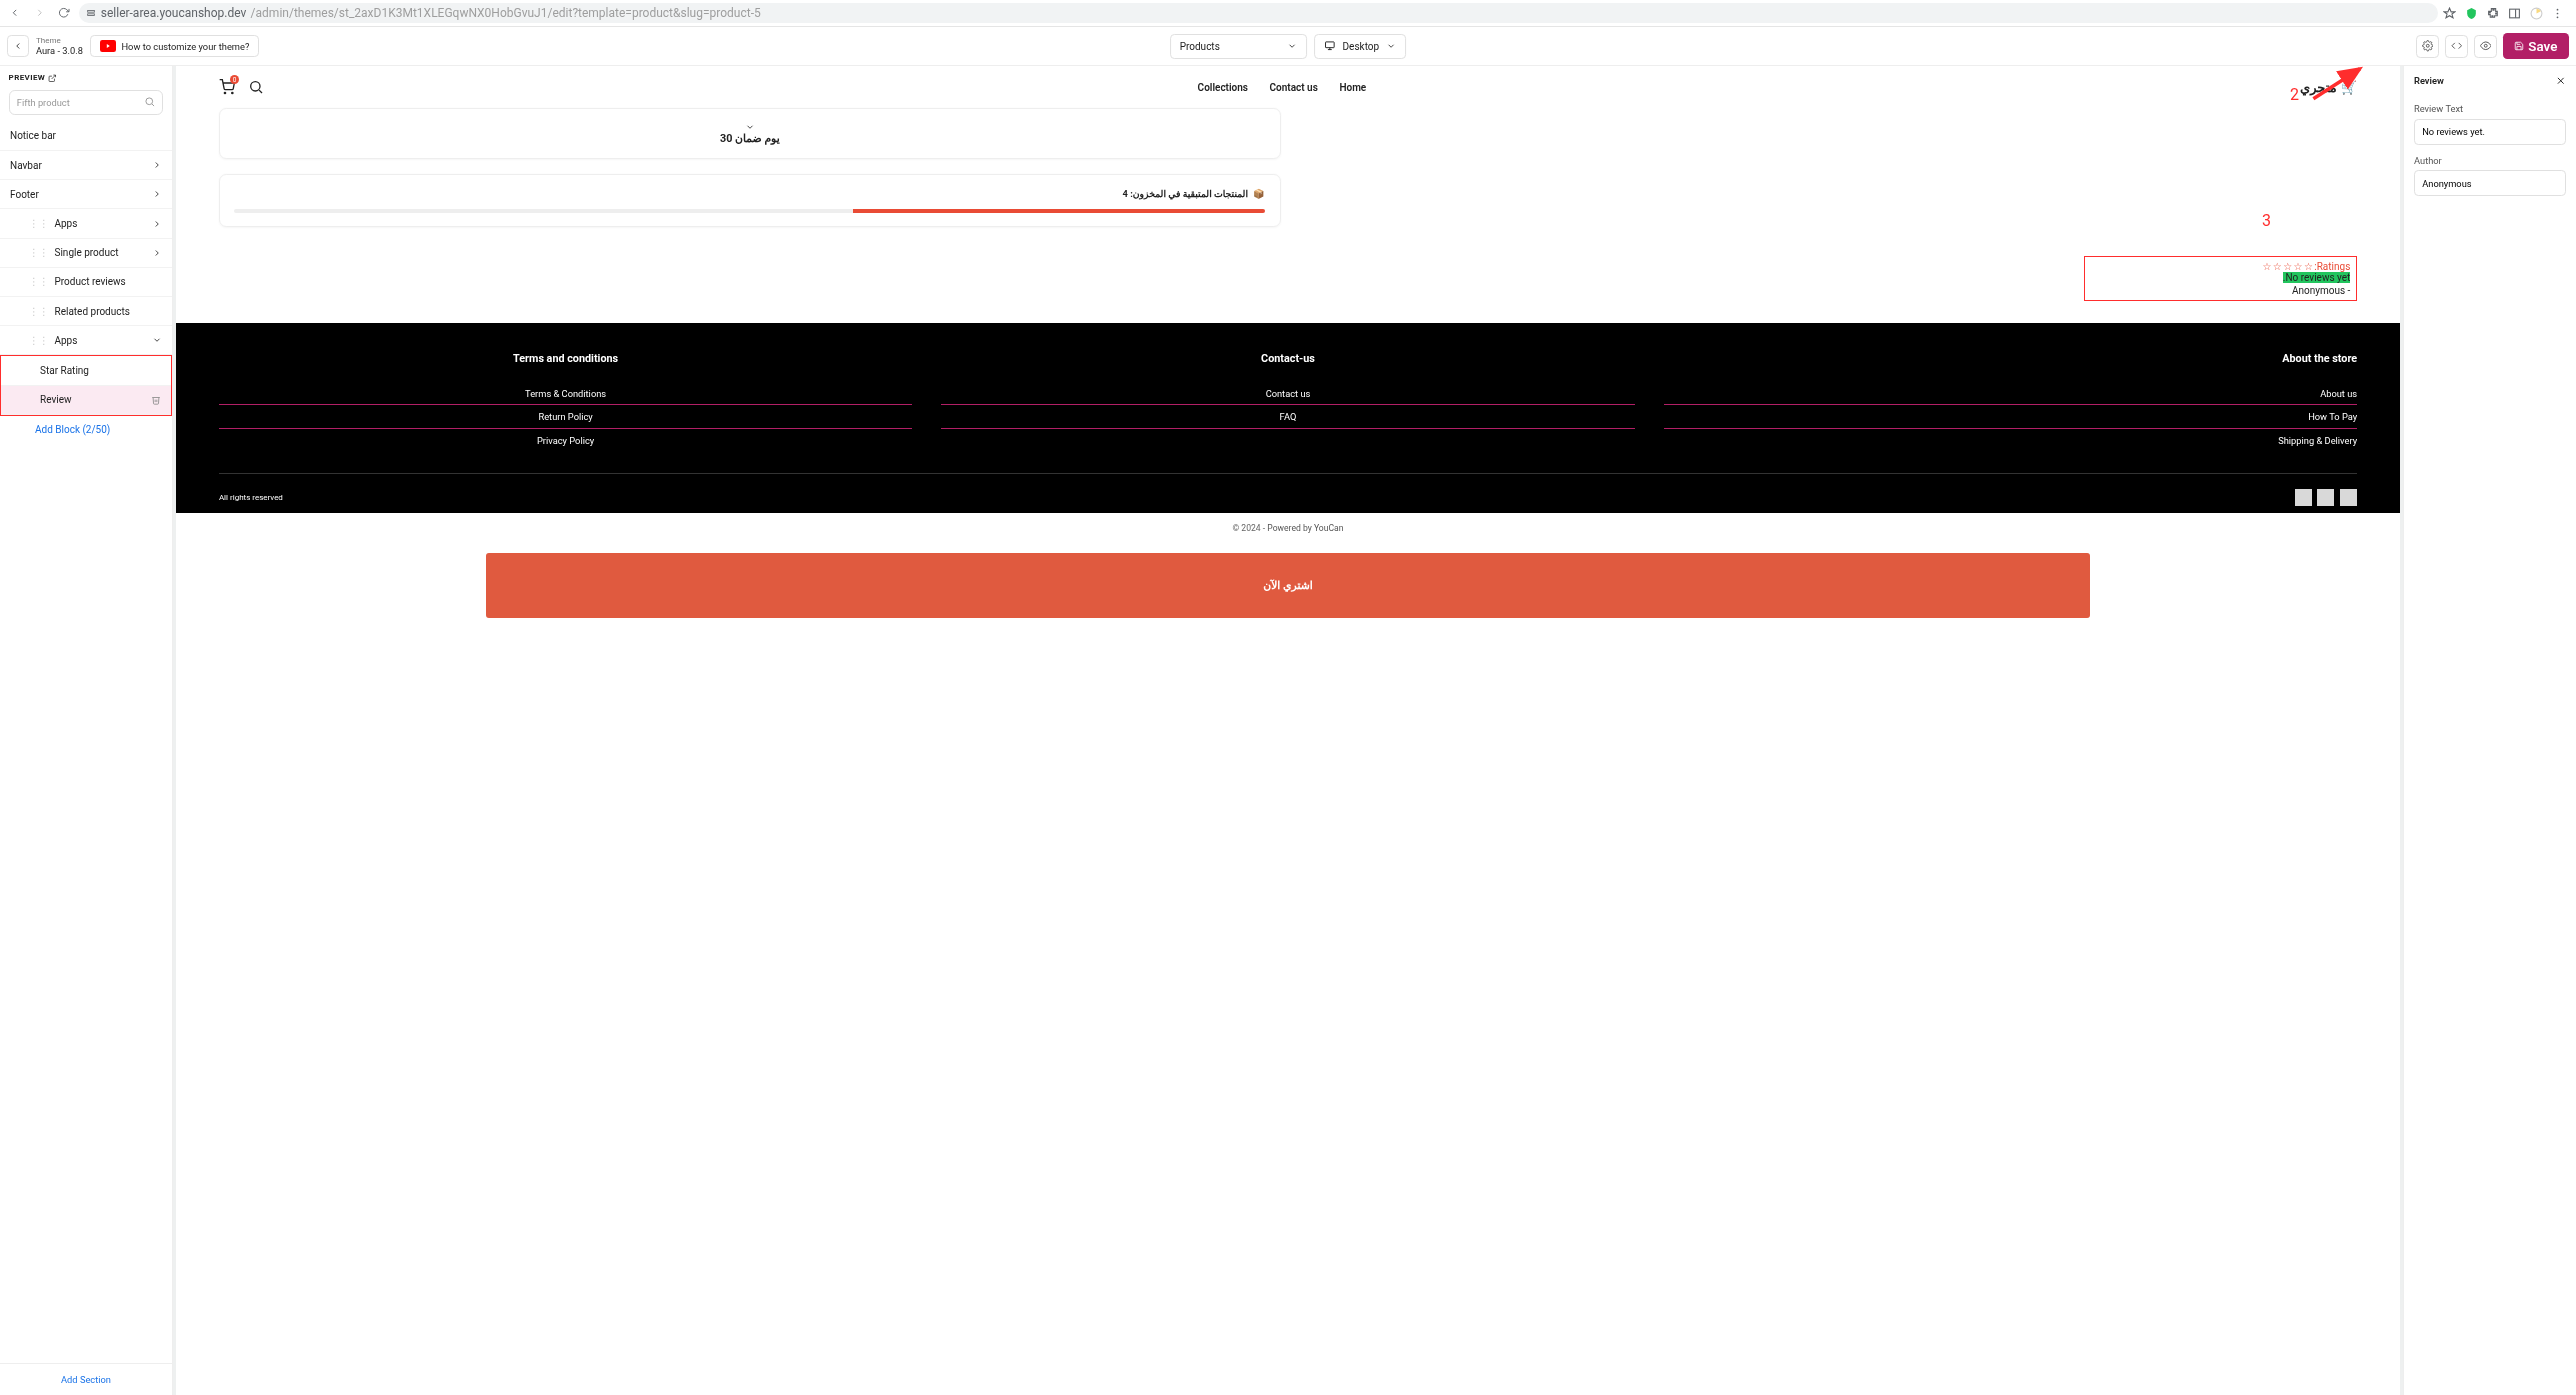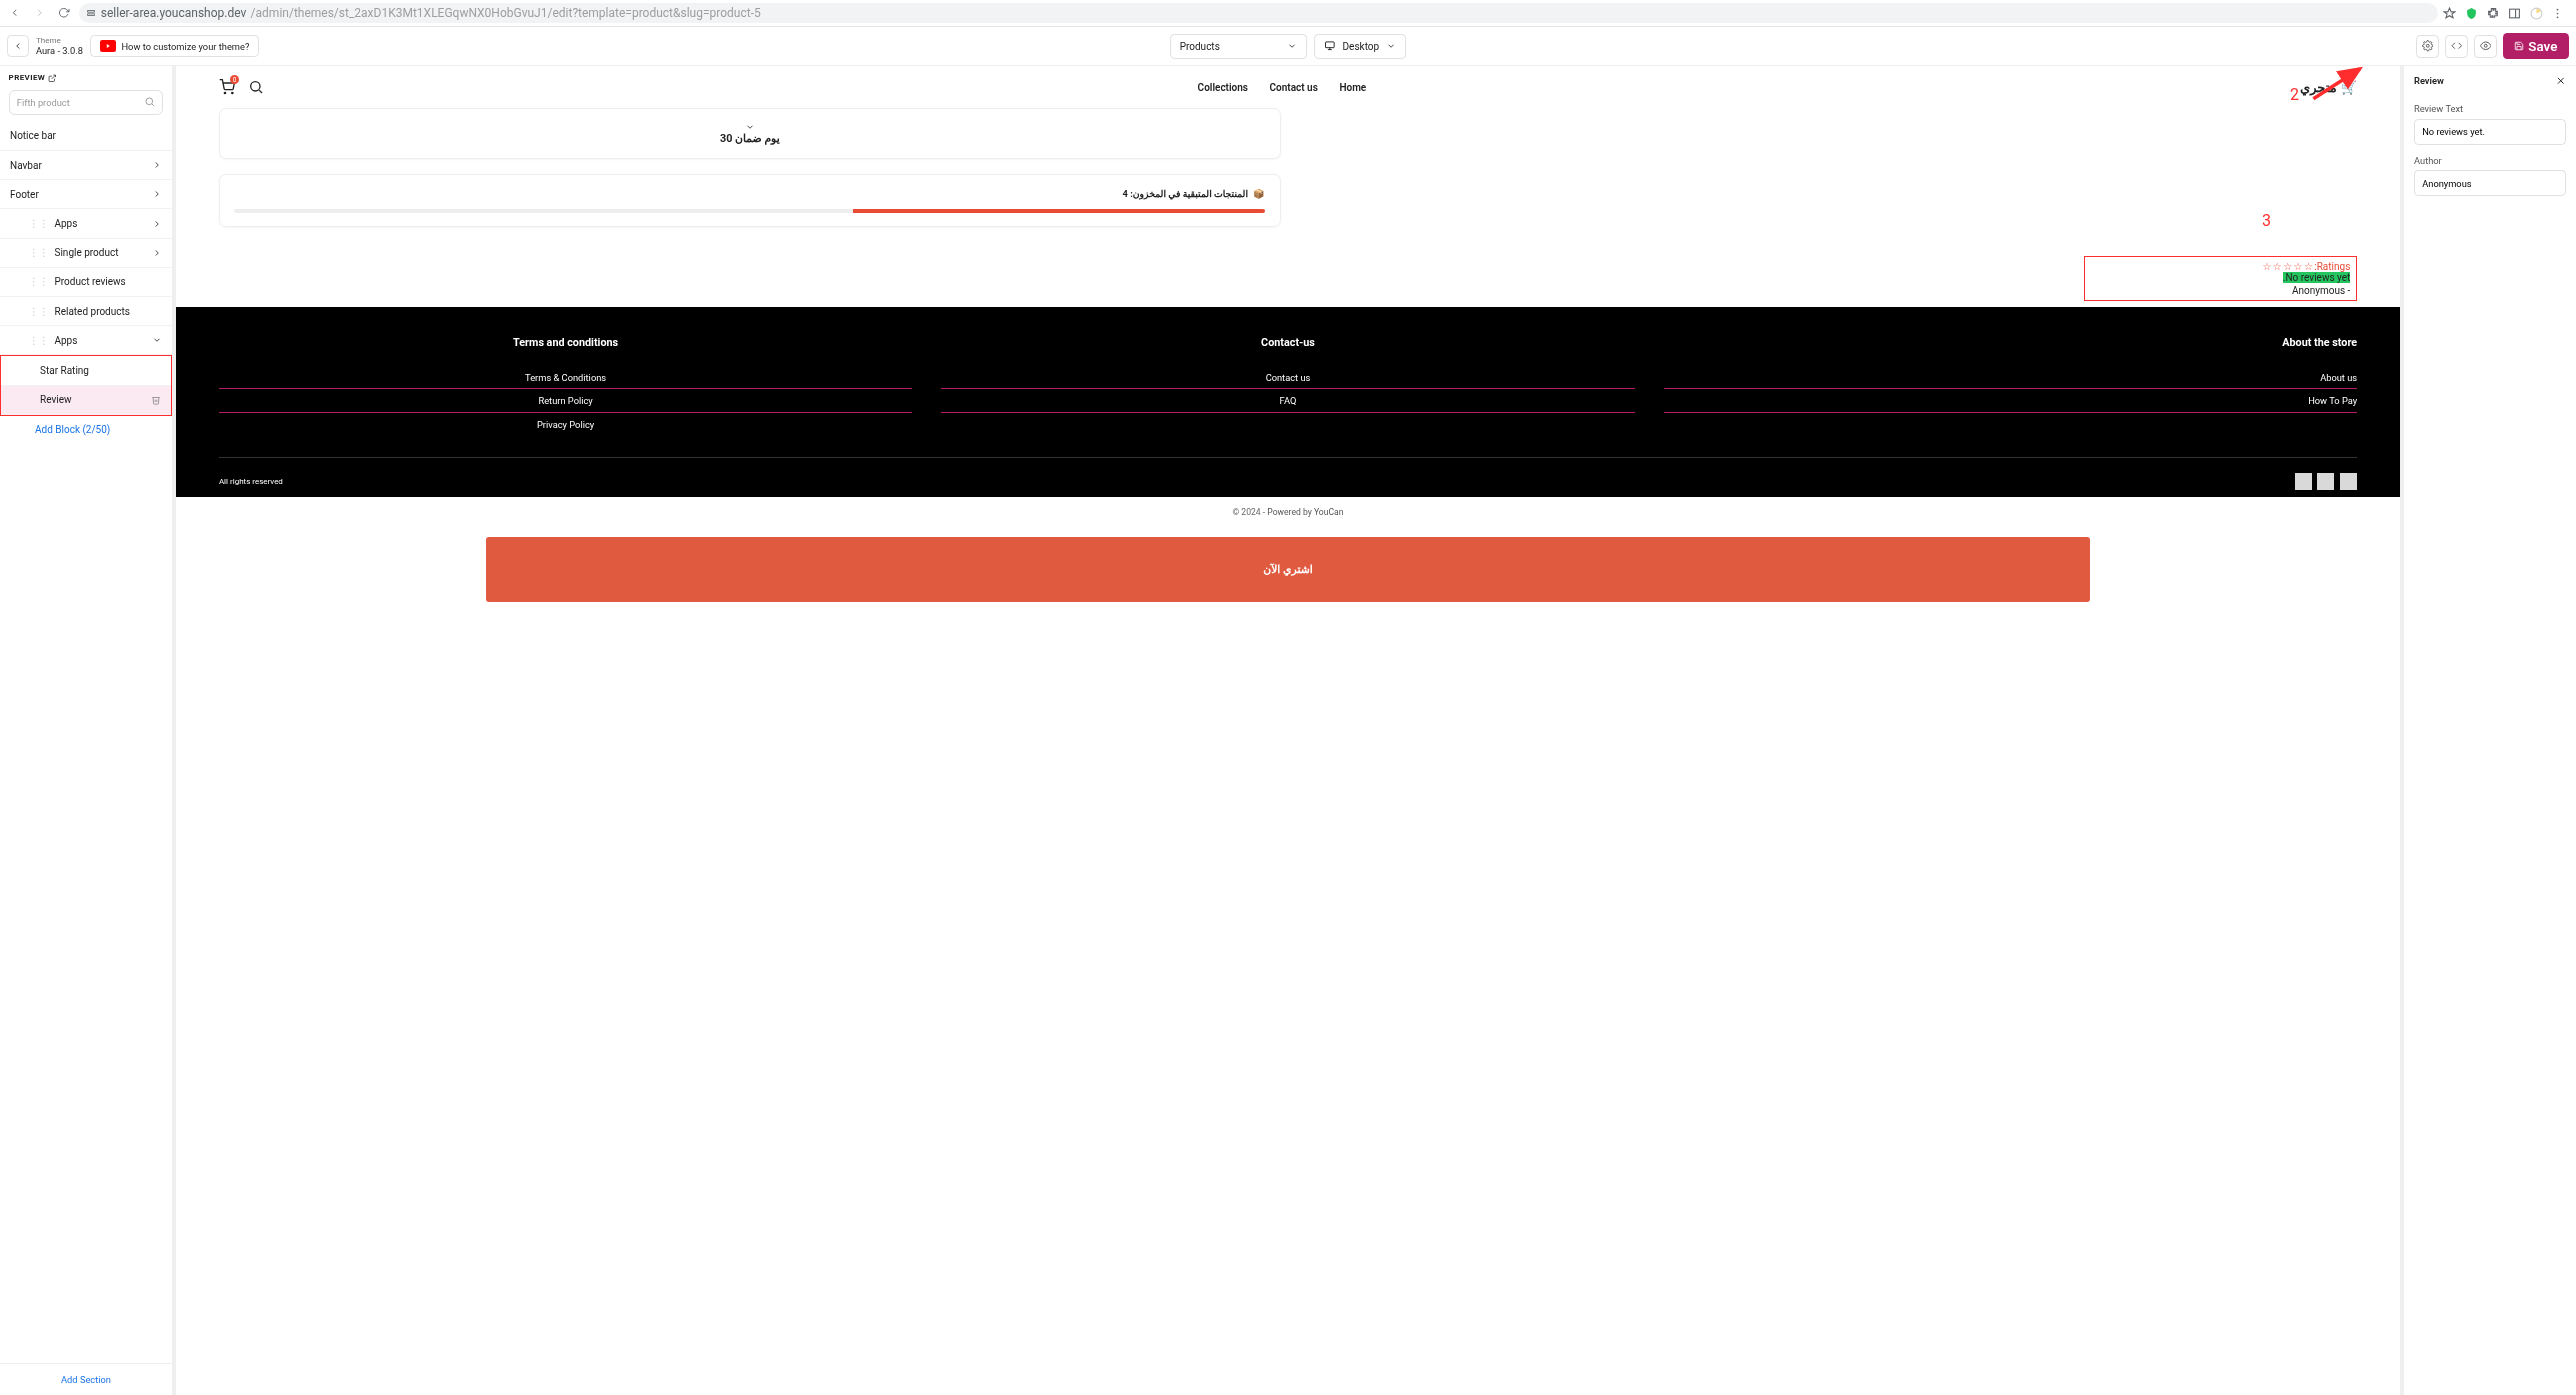--- a/index.html
+++ b/index.html
@@ -58,21 +58,21 @@
 .store-logo { font-size: 13px; font-weight: 700; display: flex; align-items: center; gap: 4.3px; }
 
 .product-cards { display: grid; grid-template-columns: 1fr 1fr; gap: 14.4px; padding: 0 43px; }
 .card { border: 0.7px solid #eee; border-radius: 7.2px; padding: 13px 14.4px; box-shadow: 0 0.7px 2.2px rgba(0,0,0,0.04); flex-direction: column; }
 .warranty { display: flex; align-items: center; justify-content: space-between; }
 .stock { text-align: right; }
 .stock-line { display: flex; justify-content: flex-end; align-items: center; gap: 5.8px; font-weight: 700; }
 .progress { height: 4.3px; background: #eee; border-radius: 2.2px; margin-top: 10px; overflow: hidden; }
 .progress .fill { height: 100%; width: 40%; background: #e94b35; float: right; }
 
-.ratings-box { margin: 29px 43px 6px; text-align: right; }
+.ratings-box { margin: 29px 43px 22px; text-align: right; }
 .ratings-inner { display: inline-block; text-align: right; border: 1.4px solid #ff2d2d; padding: 4.3px 5.8px; min-width: 273px;}
 .ratings-line { color: #e94b35; font-size: 10px; }
 .stars { color: #e94b35; letter-spacing: 1.4px; }
 .review-text { background: #22c55e; display: inline; font-size: 10px; }
 .author-line { font-size: 10px; padding-top: 1.4px;}
 
 .store-footer { background: #000; color: #fff; padding: 29px 43px 7.2px; margin-top: 0;}
 .foot-cols { display: grid; grid-template-columns: 1fr 1fr 1fr; gap: 29px; text-align: center; }
 .foot-cols .col.right { text-align: right; }
 .foot-cols .col.left { text-align: center; }
@@ -395,20 +395,21 @@
           <div class="col">
             <h4>Contact-us</h4>
             <a>Contact us</a>
             <a class="pink-row">FAQ</a>
             <a style="visibility:hidden">.</a>
           </div>
           <div class="col right">
             <h4>About the store</h4>
             <a>About us</a>
             <a class="pink-row">How To Pay</a>
+            <a>Shipping &amp; Delivery</a>
           </div>
         </div>
         <div class="foot-divider"></div>
         <div class="foot-bottom">
           <span>All rights reserved</span>
           <div class="socials">
             <div class="social-box"></div>
             <div class="social-box"></div>
             <div class="social-box"></div>
           </div>

